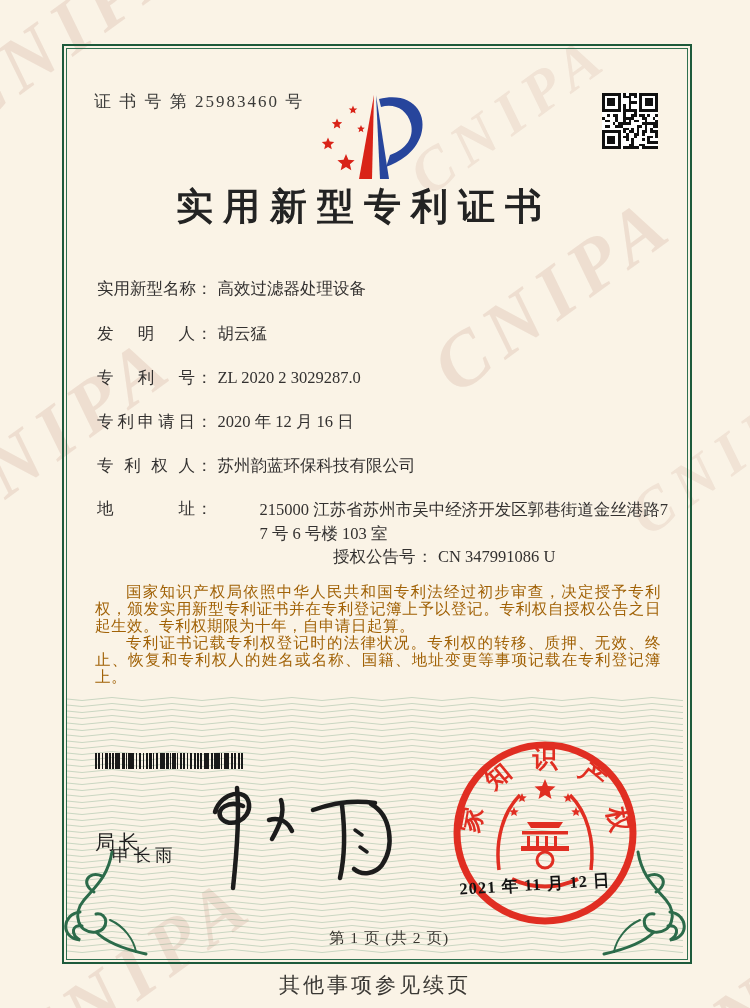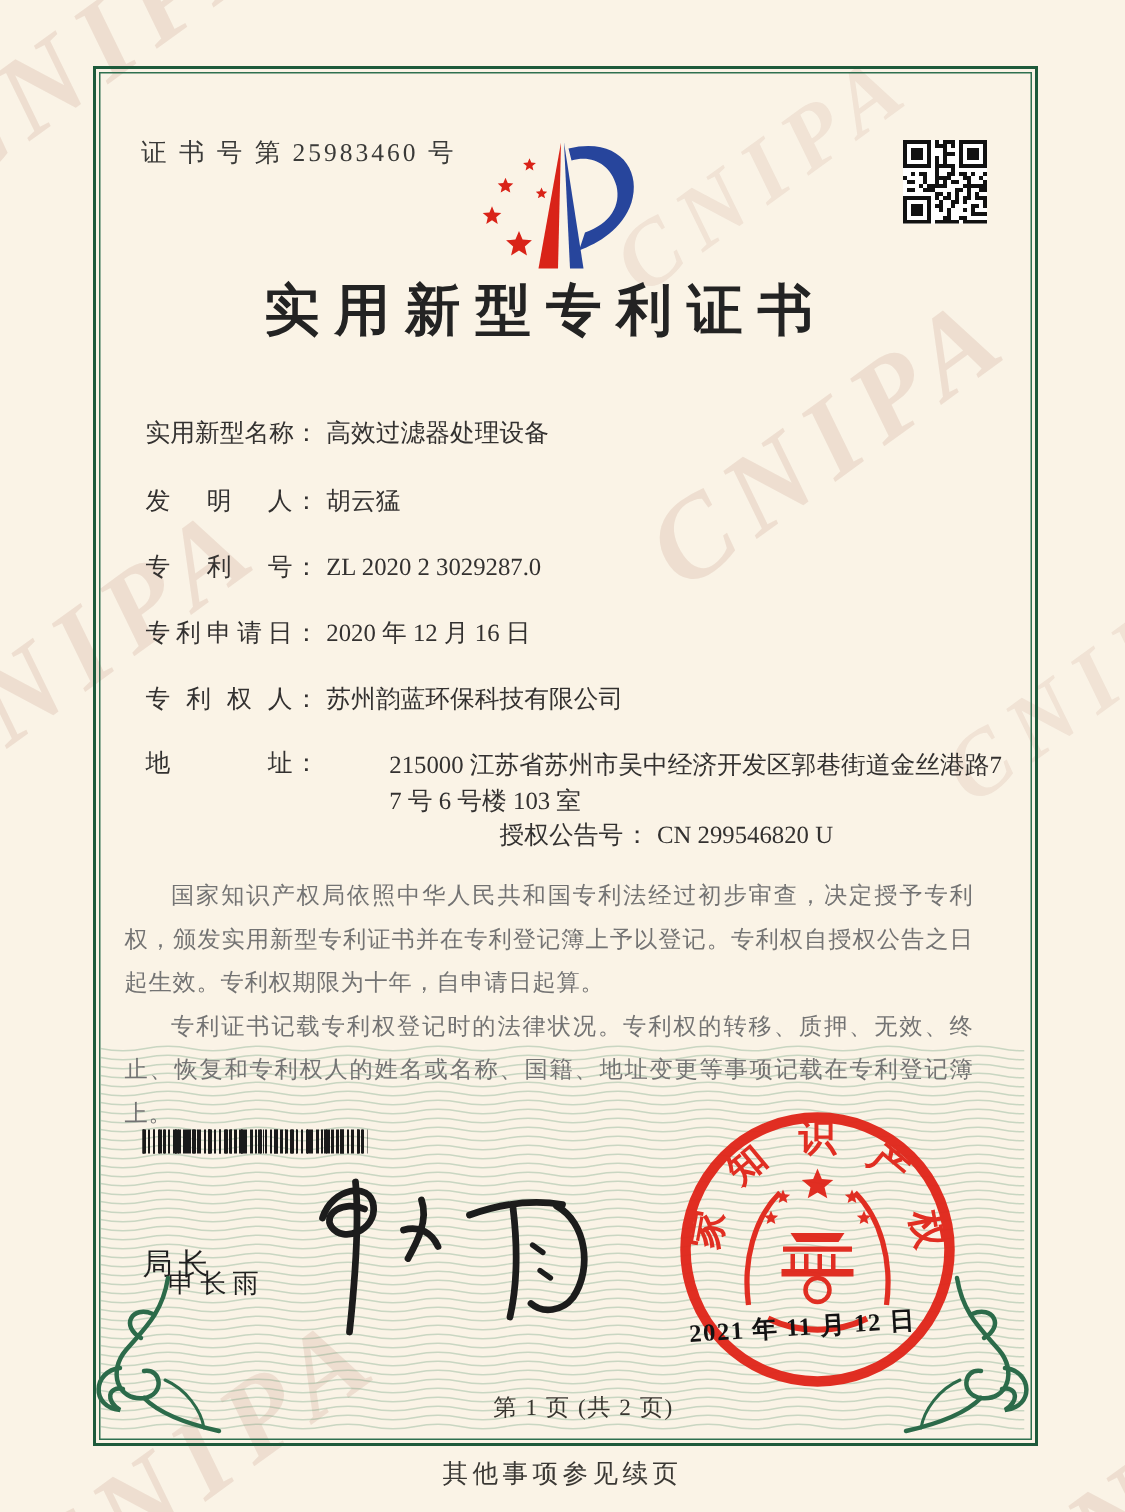--- a/index.html
+++ b/index.html
@@ -18,36 +18,36 @@
   .cert-no{left:94px;top:90px;font-size:17px;letter-spacing:2px;color:#3a3a38;}
   .title{left:62px;top:182px;width:604px;text-align:center;font-size:37px;font-weight:bold;
          letter-spacing:10px;color:#232323;}
   .row{position:absolute;z-index:3;left:97px;font-size:16.5px;white-space:nowrap;color:#333130;}
   .flabel{display:inline-block;width:98px;text-align:justify;text-align-last:justify;}
   .colon{margin:0 1px;}
   .fvalue{margin-left:4px;}
   .addr-val{display:inline-block;vertical-align:top;width:452px;white-space:normal;line-height:24px;}
   .addr-val span{display:block;margin-left:42px;}
   .pair2{position:absolute;left:238px;top:0;}
-  .paras{left:83px;top:583px;width:566px;font-size:15.5px;line-height:29px;text-align:justify;
-         letter-spacing:0.5px;color:#737373;}
+  .paras{left:95px;top:583px;width:566px;font-size:15.5px;line-height:17px;text-align:justify;
+         letter-spacing:0.5px;color:#a16207;}
   .paras p{margin:0;text-indent:2em;}
   .barcode{left:95px;top:753px;width:150px;height:16px;z-index:3;
      background:
        repeating-linear-gradient(90deg,#1a1a1a 0 1.6px,rgba(0,0,0,0) 1.6px 3.4px),
        repeating-linear-gradient(90deg,#1a1a1a 0 1px,rgba(0,0,0,0) 1px 7.3px),
        repeating-linear-gradient(90deg,#1a1a1a 0 2.2px,rgba(0,0,0,0) 2.2px 11px);}
   .sig-title{left:95px;top:829px;font-size:20px;letter-spacing:4px;color:#1f1f1f;font-weight:500;}
   .sig-name{left:95px;top:843px;font-size:17.5px;letter-spacing:4px;color:#1f1f1f;font-weight:500;margin-left:17px;}
   .sig-svg{position:absolute;left:185px;top:760px;z-index:4;}
   .seal-svg{position:absolute;left:450px;top:738px;z-index:4;opacity:0.96;}
   .seal-date{left:440px;top:874px;width:190px;text-align:center;font-size:16.5px;font-weight:bold;
              color:#131313;letter-spacing:1px;transform:rotate(-3.5deg);z-index:5;}
   .footer-page{left:62px;top:928px;width:654px;text-align:center;font-size:15.5px;letter-spacing:1px;color:#37352f;}
-  .footer-note{left:0;top:971px;width:750px;text-align:center;font-size:17px;letter-spacing:3px;color:#3a3834;}
+  .footer-note{left:0;top:971px;width:750px;text-align:center;font-size:21px;letter-spacing:3px;color:#3a3834;}
   .logo-svg{position:absolute;left:315px;top:82px;z-index:3;}
   .qr-svg{position:absolute;left:602px;top:93px;z-index:3;}
   .orn{position:absolute;z-index:4;}
   .orn.left{left:50px;top:850px;}
   .orn.right{left:600px;top:850px;transform:scaleX(-1);}
 </style>
 </head>
 <body>
 
 <div class="page">
@@ -250,21 +250,21 @@
     <span class="flabel">专利申请日</span><span class="colon">：</span><span class="fvalue">2020 年 12 月 16 日</span>
   </div>
   <div class="row" style="top:455px">
     <span class="flabel">专利权人</span><span class="colon">：</span><span class="fvalue">苏州韵蓝环保科技有限公司</span>
   </div>
   <div class="row" style="top:498px">
     <span class="flabel">地址</span><span class="colon">：</span><span class="addr-val fvalue"><span>215000 江苏省苏州市吴中经济开发区郭巷街道金丝港路7</span><span>7 号 6 号楼 103 室</span></span>
   </div>
   <div class="row" style="top:546px;left:95px">
     <span class="pair2">
-      <span>授权公告号</span><span class="colon">：</span><span class="fvalue">CN 299546820 U</span>
+      <span>授权公告号</span><span class="colon">：</span><span class="fvalue">CN 347991086 U</span>
     </span>
   </div>
 
   <div class="content paras">
     <p>国家知识产权局依照中华人民共和国专利法经过初步审查，决定授予专利权，颁发实用新型专利证书并在专利登记簿上予以登记。专利权自授权公告之日起生效。专利权期限为十年，自申请日起算。</p>
     <p>专利证书记载专利权登记时的法律状况。专利权的转移、质押、无效、终止、恢复和专利权人的姓名或名称、国籍、地址变更等事项记载在专利登记簿上。</p>
   </div>
 
   <div class="content barcode"></div>
 

